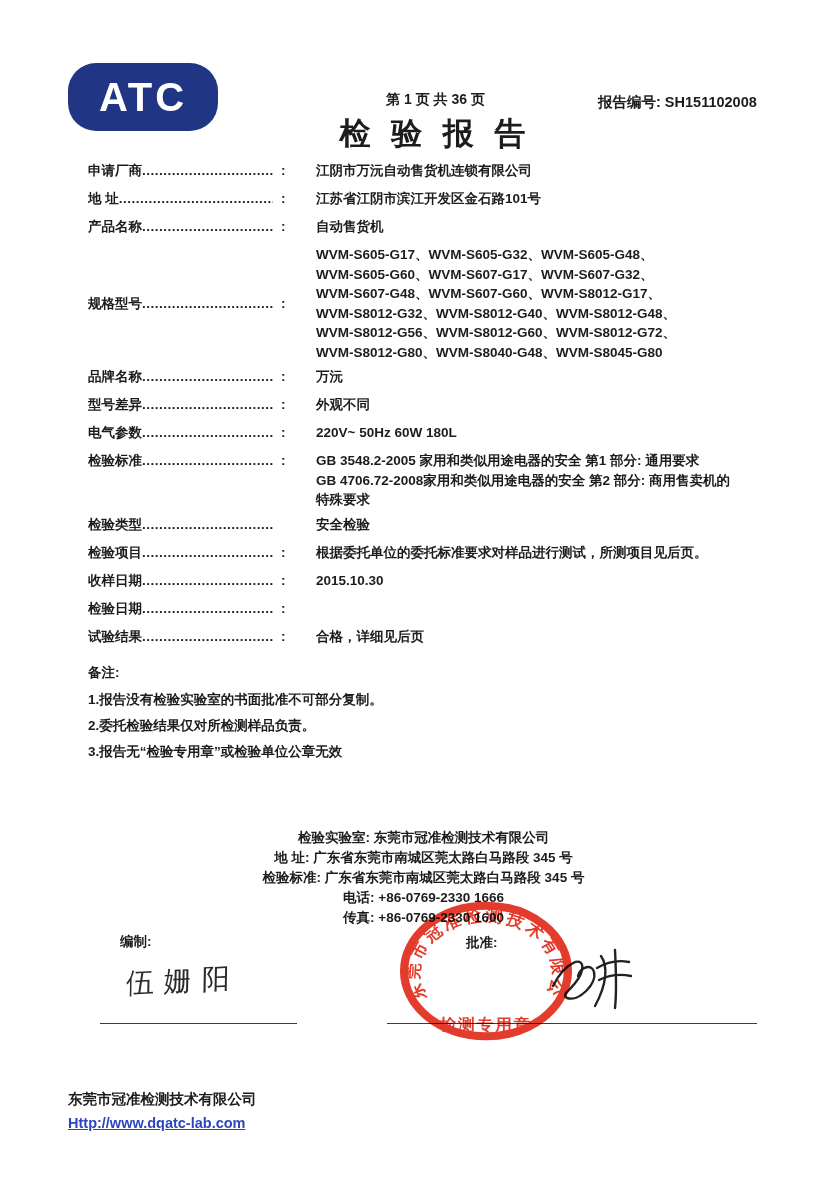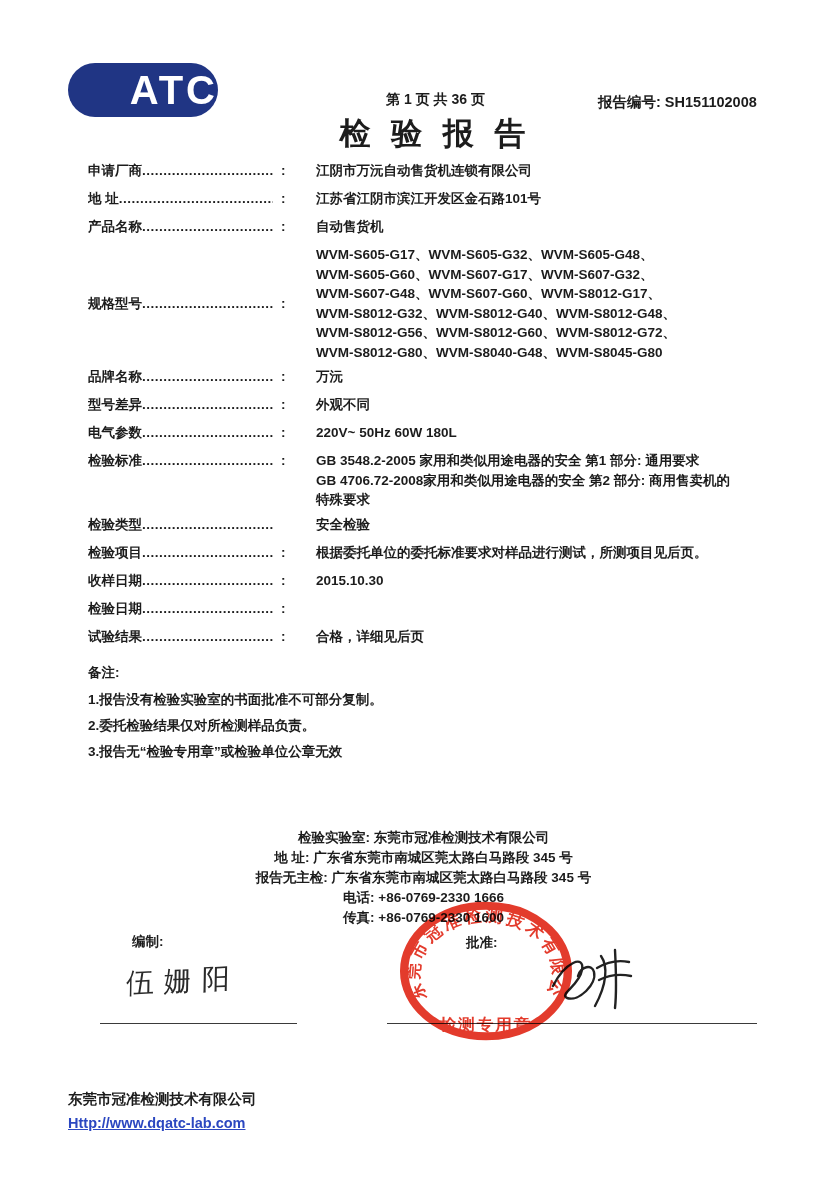--- a/index.html
+++ b/index.html
@@ -3,22 +3,22 @@
 <meta charset="utf-8">
 <style>
   html,body{margin:0;padding:0;background:#888;}
   #page{
     position:relative; width:835px; height:1181px; background:#ffffff;
     font-family:"Liberation Sans","DejaVu Sans",sans-serif; color:#1c1c1c;
     overflow:hidden; margin:0 auto;
   }
   
   #logo{
-    position:absolute; left:68px; top:63px; width:150px; height:54px;
-    background:#203584; border-radius:28px; display:flex; align-items:center; justify-content:flex-end;
+    position:absolute; left:68px; top:63px; width:150px; height:68px;
+    background:#203584; border-radius:28px; display:flex; align-items:center; justify-content:center;
   }
   #logo span{color:#fff; font-size:40px; font-weight:800; letter-spacing:3px; line-height:1;}
   #page-info{
     position:absolute; top:91px; left:0; width:100%; text-align:center;
     transform:translateX(18px); font-size:14px; font-weight:700;
   }
   #report-no{
     position:absolute; top:93px; left:598px; font-size:14.5px; font-weight:700;
   }
   #doc-title{
@@ -39,21 +39,21 @@
   
   #notes{position:absolute; left:88px; top:664px; width:680px; font-size:13.5px; font-weight:600;}
   #notes .ntitle{font-weight:700; margin-bottom:9px;}
   #notes .nitem{margin-bottom:8px; line-height:18px;}
   
   #lab{position:absolute; left:0; top:828px; width:100%; text-align:center;
        transform:translateX(6px); font-size:13.5px; font-weight:700;}
   #lab .lline{line-height:20px;}
   
   .sig-label{position:absolute; font-size:13.5px; font-weight:700;}
-  #prepared-label{left:132px; top:933px;}
+  #prepared-label{left:120px; top:933px;}
   #approved-label{left:466px; top:934px;}
   #prepared-signature{
     position:absolute; left:126px; top:962px; font-size:28px; font-weight:500;
     color:#2a2a2a; letter-spacing:10px; transform:rotate(-3deg) skewX(-4deg);
   }
   #approved-signature{position:absolute; left:545px; top:942px;}
   .sig-line{position:absolute; border-top:1.6px solid #3a3a3a; height:0;}
   #sig-line-left{left:100px; top:1023px; width:197px;}
   #sig-line-right{left:387px; top:1023px; width:370px;}
   
@@ -199,21 +199,21 @@
     <div id="notes-items">
         <div class="nitem">1.报告没有检验实验室的书面批准不可部分复制。</div>
         <div class="nitem">2.委托检验结果仅对所检测样品负责。</div>
         <div class="nitem">3.报告无“检验专用章”或检验单位公章无效</div>
       </div>
   </div>
 
   <div id="lab">
       <div class="lline"><span>检验实验室: </span><span>东莞市冠准检测技术有限公司</span></div>
       <div class="lline"><span>地  址: </span><span>广东省东莞市南城区莞太路白马路段 345 号</span></div>
-      <div class="lline"><span>报告无主检: </span><span>广东省东莞市南城区莞太路白马路段 345 号</span></div>
+      <div class="lline"><span>检验标准: </span><span>广东省东莞市南城区莞太路白马路段 345 号</span></div>
       <div class="lline"><span>电话: </span><span>+86-0769-2330 1666</span></div>
       <div class="lline"><span>传真: </span><span>+86-0769-2330 1600</span></div>
     </div>
 
   <div id="prepared-label" class="sig-label">编制:</div>
   <div id="approved-label" class="sig-label">批准:</div>
 
   <div id="prepared-signature">伍姗阳</div>
 
   <svg id="approved-signature" width="95" height="70" viewBox="0 0 95 70">

